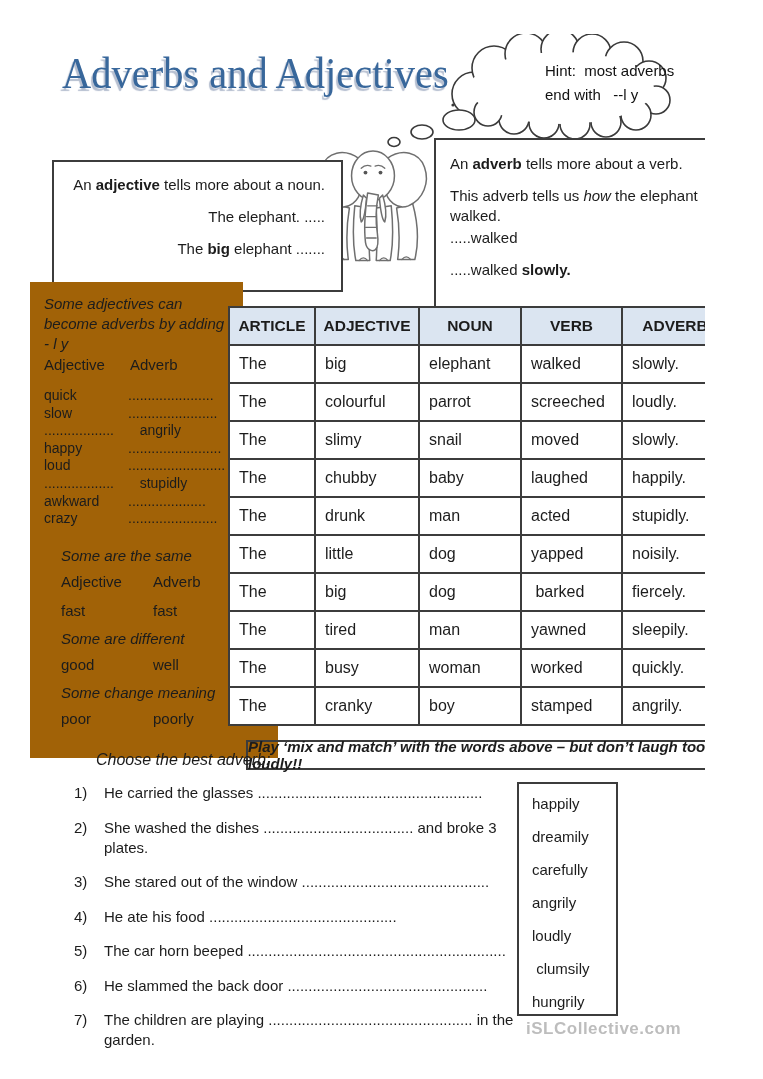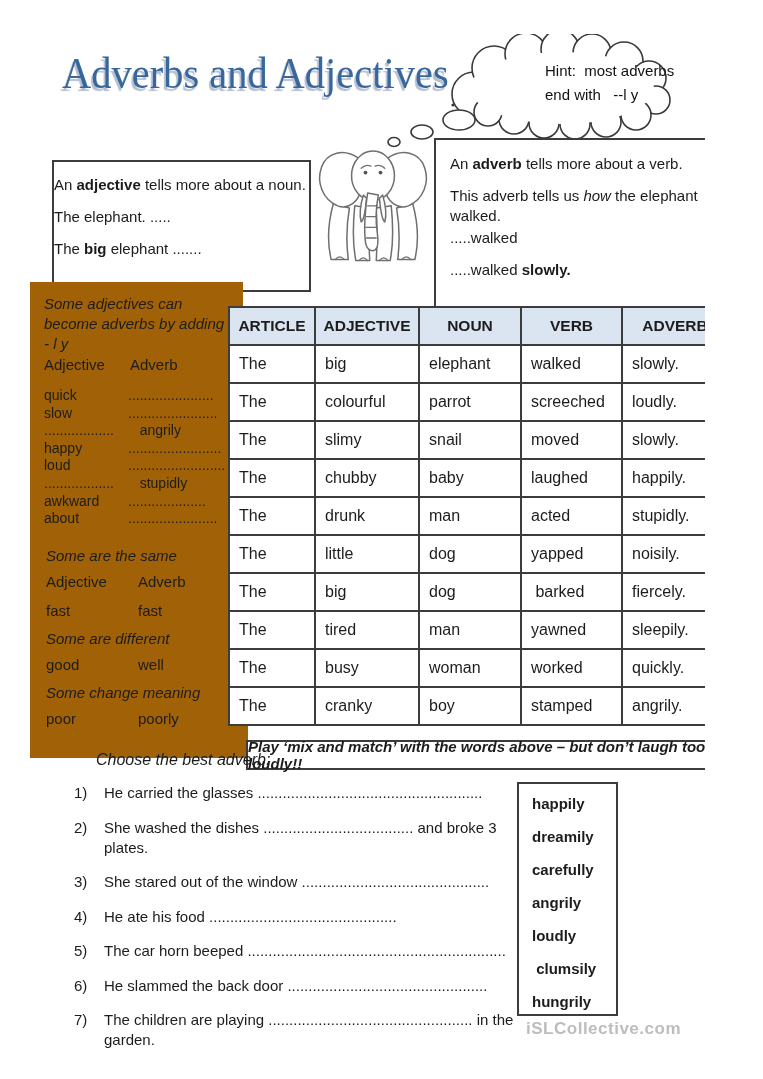--- a/index.html
+++ b/index.html
@@ -13,39 +13,39 @@
          text-shadow:-2px 3px 1px #b6bfd0;}
 
   
   .cloud-wrap{position:absolute;left:438px;top:34px;width:246px;height:104px;}
   .cloud-text{position:absolute;left:498px;top:59px;font-size:15px;line-height:24px;
               white-space:pre-wrap;color:#111;margin-left:47px;}
   .bubbles{position:absolute;left:383px;top:98px;width:102px;height:52px;}
 
   
   .defbox{position:absolute;border:2px solid #3c3c3c;background:#fff;font-size:15px;}
-  .box-adj{left:52px;top:160px;width:255px;height:102px;padding:13px 0;}
+  .box-adj{left:52px;top:160px;width:255px;height:102px;padding:13px 16px;text-align:right;}
   .box-adv{left:434px;top:138px;width:292px;height:141px;padding:14px 14px;}
   .defbox .ln{margin:0 0 12px 0;line-height:20px;}
   .defbox .ln.tight{margin-bottom:2px;}
   .b{font-weight:bold;} .i{font-style:italic;margin-top:29px;}
 
   
   .elephant{position:absolute;left:314px;top:139px;width:118px;height:124px;}
 
   
   .panel{position:absolute;border:4px solid #a16207;background:#a16207;}
   .panel-ly{left:30px;top:282px;width:185px;height:241px;padding:8px 10px;}
   .panel-ly .head{font-style:italic;font-size:15px;line-height:20px;margin-bottom:2px;}
   .cols{display:flex;font-size:15px;margin:2px 0 14px 0;}
   .cols .c1{width:86px;} 
   .wrow{display:flex;font-size:14px;line-height:17.6px;}
   .wrow .a{width:84px;white-space:pre;} .wrow .bcol{white-space:pre;}
 
-  .panel-same{left:30px;top:530px;width:186px;height:200px;padding:10px 12px;}
+  .panel-same{left:30px;top:530px;width:186px;height:200px;padding:10px 27px;}
   .panel-same .shead{font-style:italic;font-size:15px;line-height:15px;margin:4px 0 10px 0;}
   .pair{display:flex;font-size:15px;margin:0 0 12px 0;}
   .pair .a{width:92px;}
 
   
   .gtable{position:absolute;left:228px;top:306px;width:497px;border:2px solid #3c3c3c;}
   .trow{display:grid;grid-template-columns:84px 104px 102px 101px 1fr;border-top:2px solid #3c3c3c;}
   .trow:first-child{border-top:none;}
   .cell{border-left:2px solid #3c3c3c;height:36px;display:flex;align-items:center;
         padding-left:9px;font-size:16px;white-space:pre-wrap;background:#fff;}
@@ -58,21 +58,21 @@
           font-size:15px;font-weight:bold;font-style:italic;margin-top:12px;}
 
   
   .ex-head{position:absolute;left:96px;top:751px;font-style:italic;font-size:16px;}
   .ex-list{position:absolute;left:74px;top:783px;width:445px;display:flex;flex-direction:column;row-gap:14.5px;}
   .ex-item{display:flex;font-size:15px;line-height:20px;}
   .ex-item .num{width:30px;flex:0 0 30px;}
 
   
   .bank{position:absolute;left:517px;top:782px;width:101px;height:234px;border:2px solid #3c3c3c;
-        padding:12px 0 0 13px;box-sizing:border-box;display:flex;flex-direction:column;row-gap:17px;font-weight:bold;}
+        padding:12px 0 0 13px;box-sizing:border-box;display:flex;flex-direction:column;row-gap:17px;}
   .bank .w{font-size:15px;line-height:16px;white-space:pre;}
 
   
   .watermark{position:absolute;right:24px;top:1019px;font-size:17px;font-weight:bold;
              color:#bdbdbd;letter-spacing:.5px;}
 
   svg .ol{fill:#ffffff;stroke:#3a3a3a;stroke-width:1.6;}
   svg .el{fill:#ffffff;stroke:#6f6f6f;stroke-width:1.4;stroke-linejoin:round;stroke-linecap:round;}
   svg .eln{fill:none;stroke:#6f6f6f;stroke-width:1.2;stroke-linecap:round;}
 </style>
@@ -176,21 +176,21 @@
       </div>
     <div class="wrow">
         <span class="a">..................</span>
         <span class="bcol">   stupidly</span>
       </div>
     <div class="wrow">
         <span class="a">awkward</span>
         <span class="bcol">....................</span>
       </div>
     <div class="wrow">
-        <span class="a">about</span>
+        <span class="a">crazy</span>
         <span class="bcol">.......................</span>
       </div>
     <div class="wrow">
         <span class="a">...............</span>
         <span class="bcol">   clumsily</span>
       </div>
   </div>
 
   <div class="panel panel-same">
     <div class="shead">Some are the same</div>

